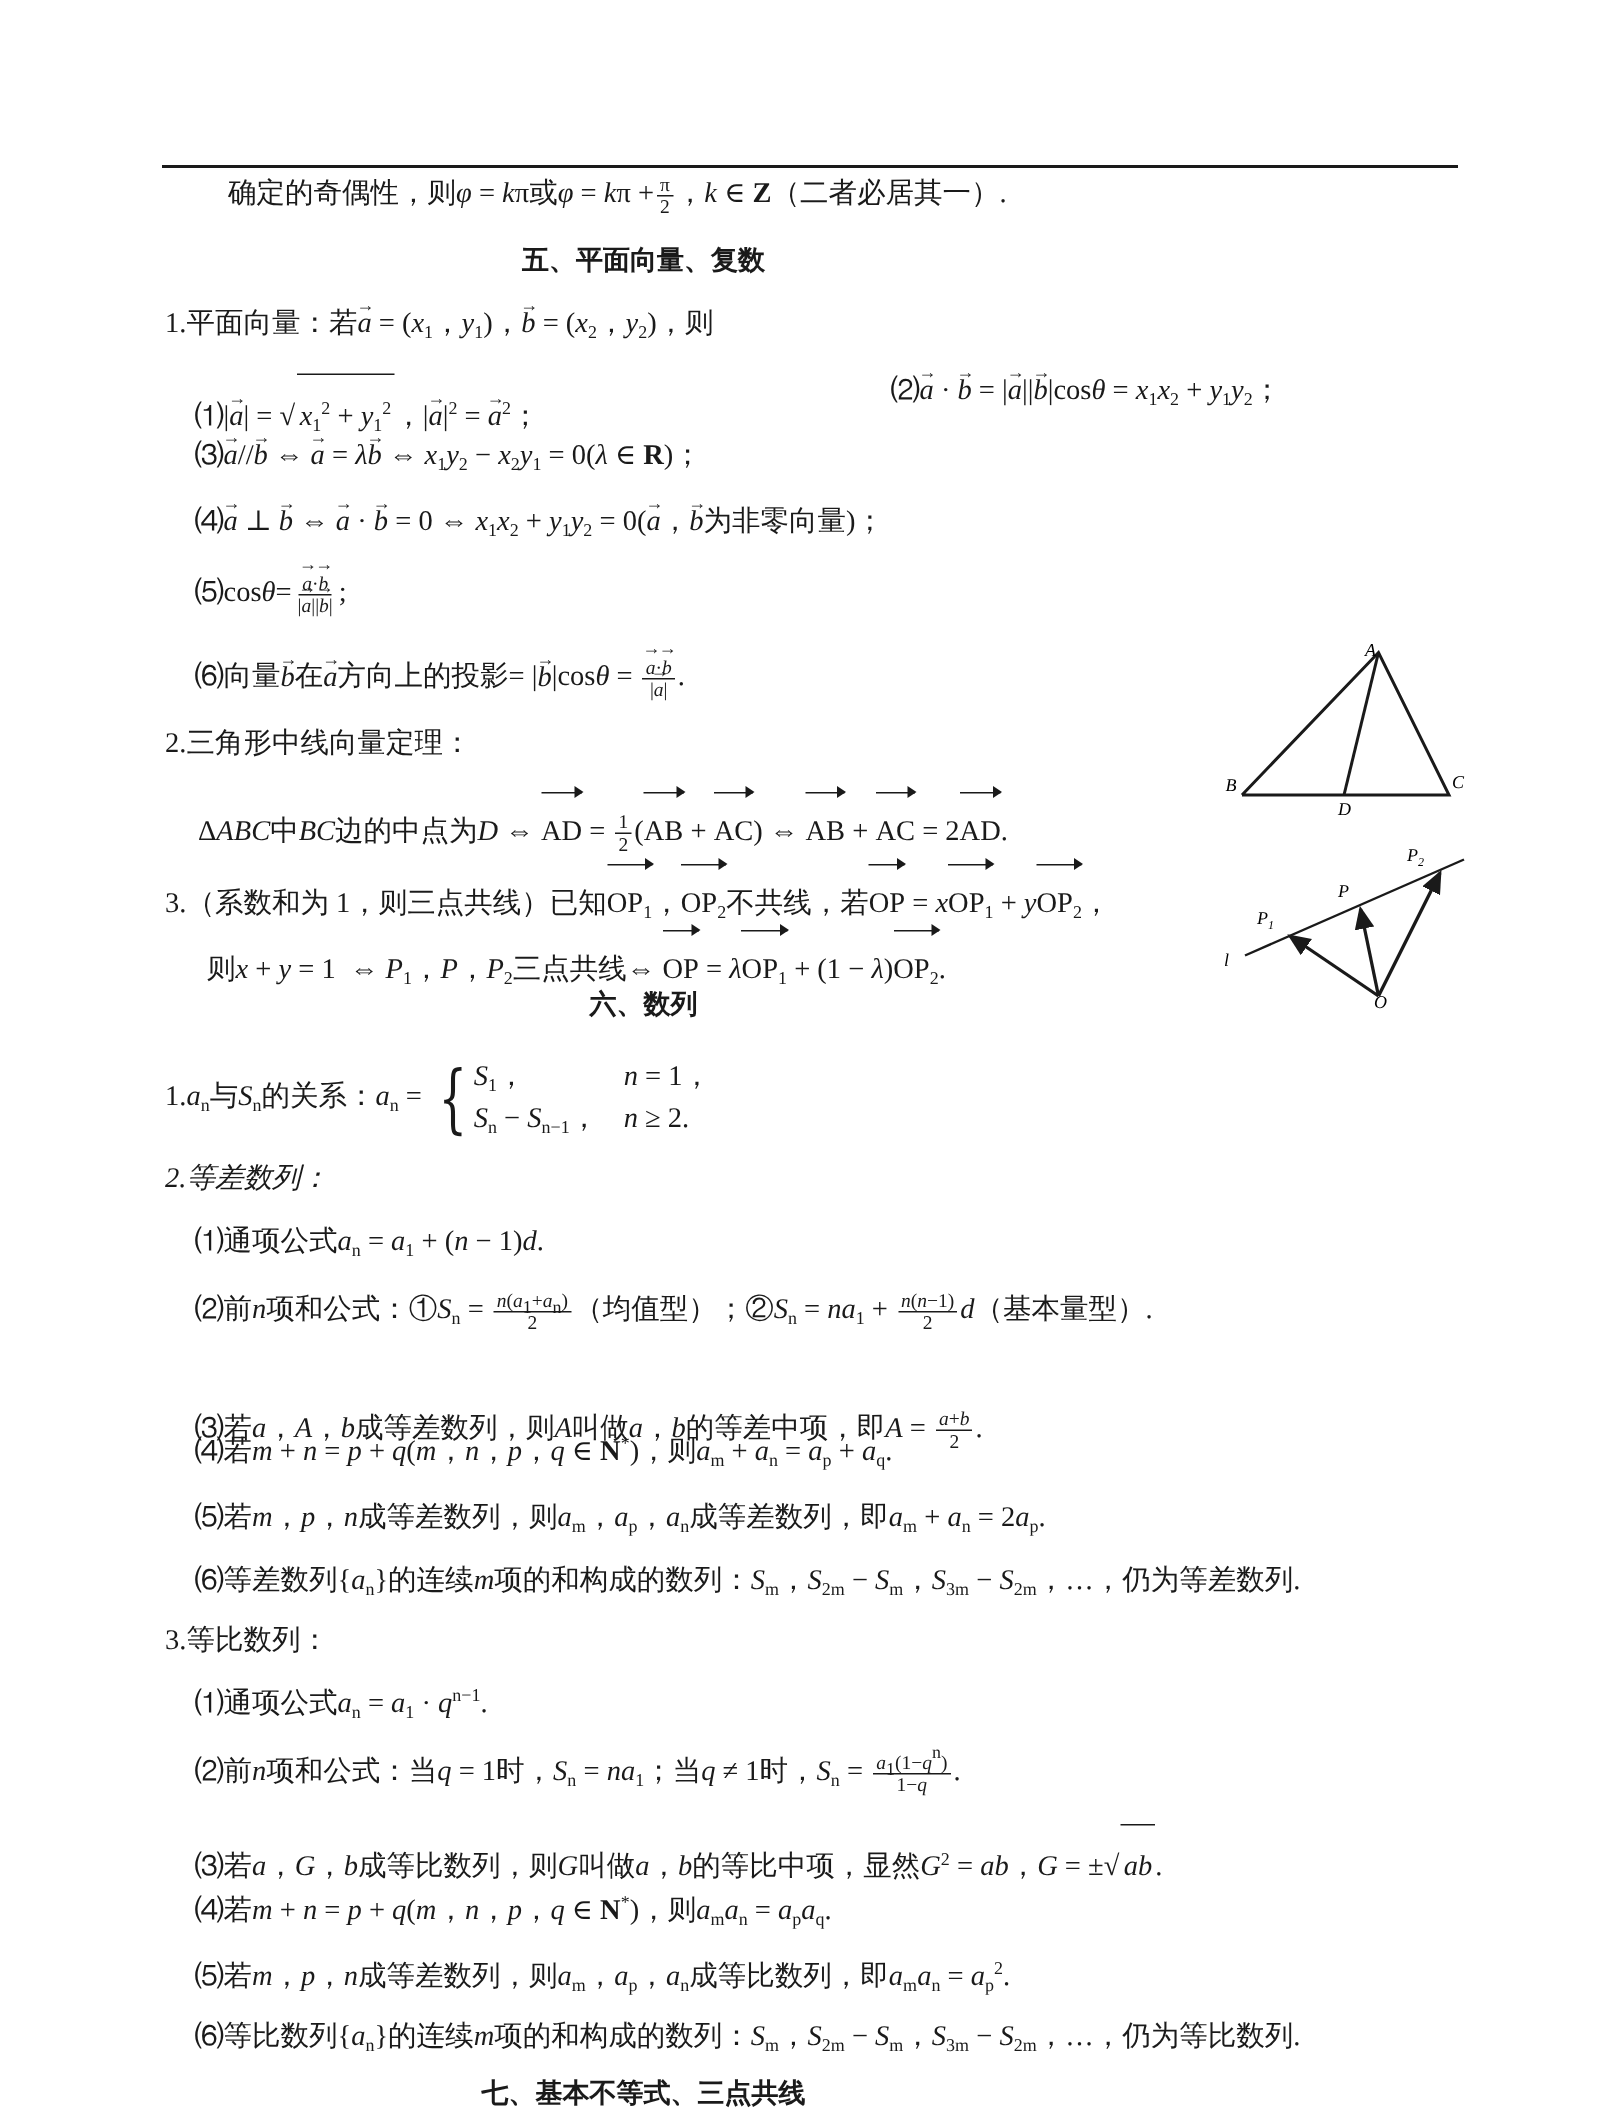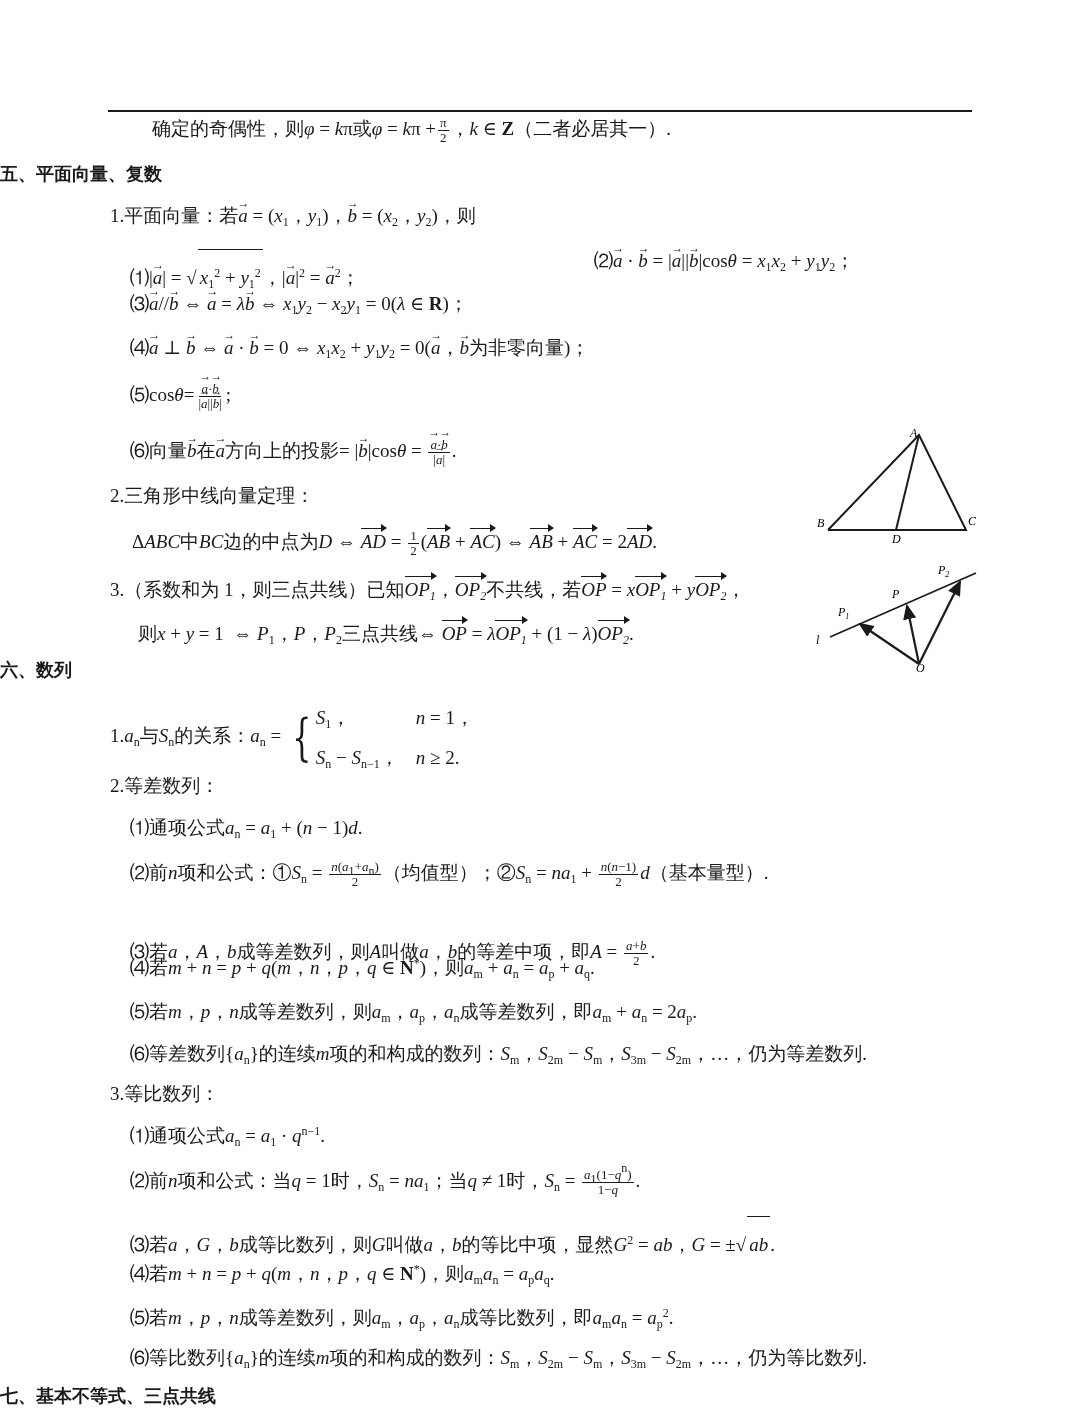--- a/index.html
+++ b/index.html
@@ -1,35 +1,35 @@
 <!DOCTYPE html>
 <html><head>
 <meta charset="utf-8">
 <style>
   * { margin: 0; padding: 0; box-sizing: border-box; }
   html, body { width: 1080px; height: 1409px; background: #ffffff; overflow: hidden; }
   body { position: relative; font-family: "Liberation Serif", "DejaVu Serif", serif; color: #1a1a1a; font-size: 19px; }
   .rule { position: absolute; left: 108px; top: 110px; width: 864px; height: 2px; background: #1a1a1a; }
   .line { position: absolute; white-space: nowrap; line-height: 24px; }
-  .sec-title { position: absolute; left: 0; width: 858px; text-align: left; font-family: "DejaVu Sans", sans-serif; font-weight: bold; font-size: 18px; line-height: 24px; }
+  .sec-title { position: absolute; left: 0; width: 858px; text-align: center; font-family: "DejaVu Sans", sans-serif; font-weight: bold; font-size: 18px; line-height: 24px; }
   i, .m { font-style: italic; font-family: "Liberation Serif", serif; }
   .bb { font-weight: bold; font-style: normal; }
   sub { font-size: 12px; vertical-align: -4px; line-height: 0; }
   sup { font-size: 12px; vertical-align: 7px; line-height: 0; }
   .vec { position: relative; display: inline-block; font-style: italic; }
   .vec::before { content: "→"; position: absolute; left: 50%; transform: translateX(-45%); top: -13px; font-size: 12px; font-style: normal; }
-  .ovl { display: inline-block; border-top: 1.5px solid #1a1a1a; padding-top: 1px; position: relative; font-style: italic; }
+  .ovl { display: inline-block; border-top: 1.5px solid #1a1a1a; padding-top: 14px; position: relative; }
   .ovl::after { content: ""; position: absolute; right: -1px; top: -5px; border-left: 6px solid #1a1a1a; border-top: 4px solid transparent; border-bottom: 4px solid transparent; }
   .frac { display: inline-flex; flex-direction: column; align-items: center; vertical-align: middle; font-size: 13px; line-height: 14px; margin: 0 2px; }
   .frac .num { border-bottom: 1px solid #1a1a1a; padding: 0 2px; }
   .frac .den { padding: 0 2px; }
   .sqrt { display: inline-block; border-top: 1.3px solid #1a1a1a; padding: 16px 2px; margin-left: 1px; }
   .case { display: inline-flex; align-items: center; vertical-align: middle; }
   .brace { font-size: 50px; line-height: 50px; font-weight: 100; transform: scaleX(0.6); margin-right: -2px; font-family: "DejaVu Serif", serif; }
-  .case-rows { display: grid; grid-template-columns: 100px auto; row-gap: 16px; line-height: 24px; }
+  .case-rows { display: grid; grid-template-columns: 100px auto; row-gap: 4px; line-height: 24px; }
   .fig { position: absolute; }
 </style>
 </head>
 <body>
 
 <div class="rule"></div>
 
 <div class="line" style="left:152px; top:116px;">
   <span>确定的奇偶性，则</span><i>φ</i> = <i>k</i>π<span>或</span><i>φ</i> = <i>k</i>π +<span class="frac">
       <span class="num">π</span>
@@ -120,21 +120,21 @@
       <span class="brace">{</span>
       <span class="case-rows">
         <span><i>S</i><sub>1</sub>，</span>
         <span><i>n</i> = 1，</span>
         <span><i>S</i><sub>n</sub> − <i>S</i><sub>n−1</sub>，</span>
         <span><i>n</i> ≥ 2.</span>
       </span>
     </span>
 </div>
 
-<div class="line" style="left:110px; top:774px;">2.等差数列：</div>
+<div class="line" style="left:110px; top:774px;font-style:italic;">2.等差数列：</div>
 <div class="line" style="left:130px; top:816px;">
   ⑴<span>通项公式</span><i>a</i><sub>n</sub> = <i>a</i><sub>1</sub> + (<i>n</i> − 1)<i>d</i>.
 </div>
 <div class="line" style="left:130px; top:860px;">
   ⑵前<i>n</i>项和公式：①<i>S</i><sub>n</sub> = <span class="frac">
       <span class="num"><i>n</i>(<i>a</i><sub>1</sub>+<i>a</i><sub>n</sub>)</span>
       <span class="den">2</span>
     </span>（均值型）；②<i>S</i><sub>n</sub> = <i>na</i><sub>1</sub> + <span class="frac">
       <span class="num"><i>n</i>(<i>n</i>−1)</span>
       <span class="den">2</span>

